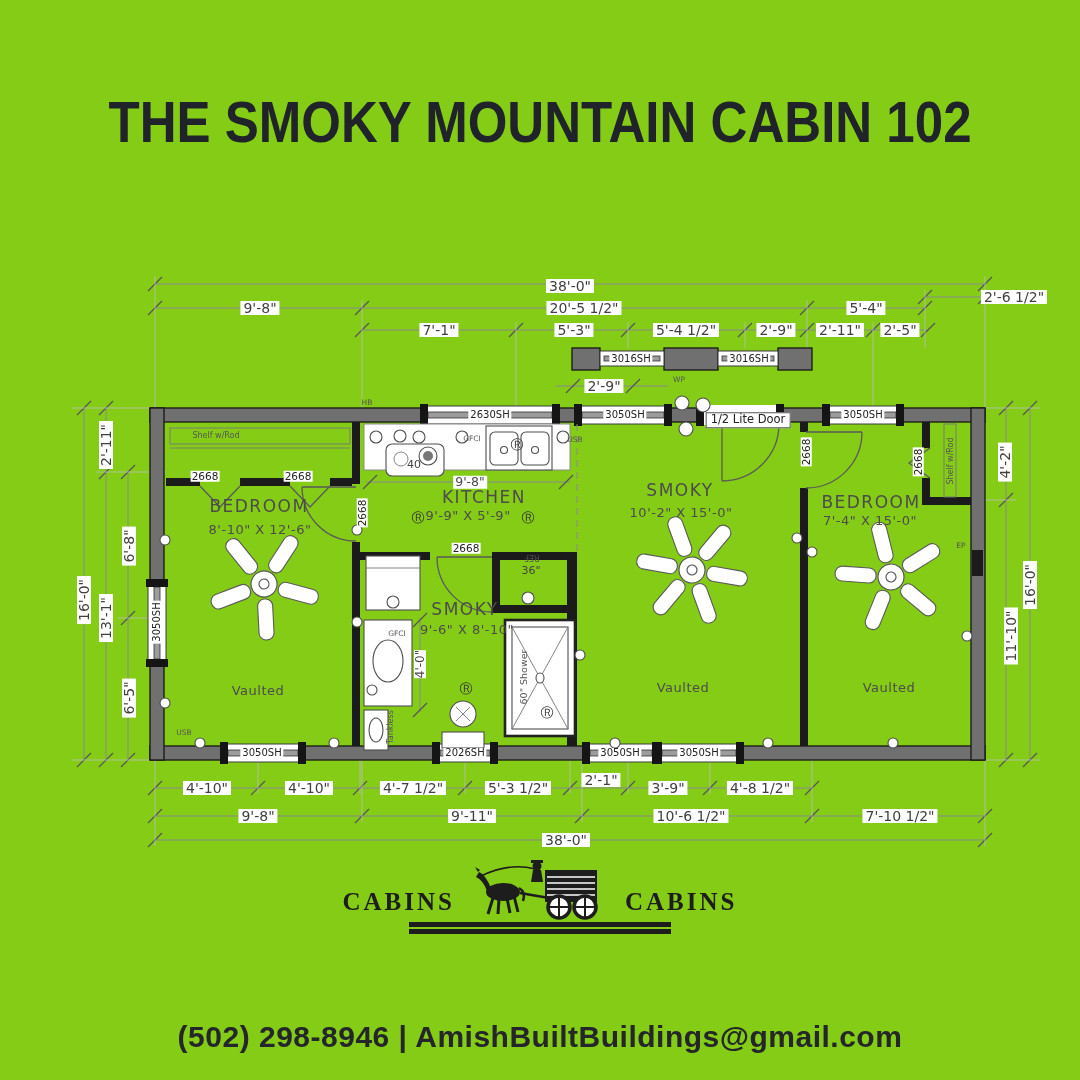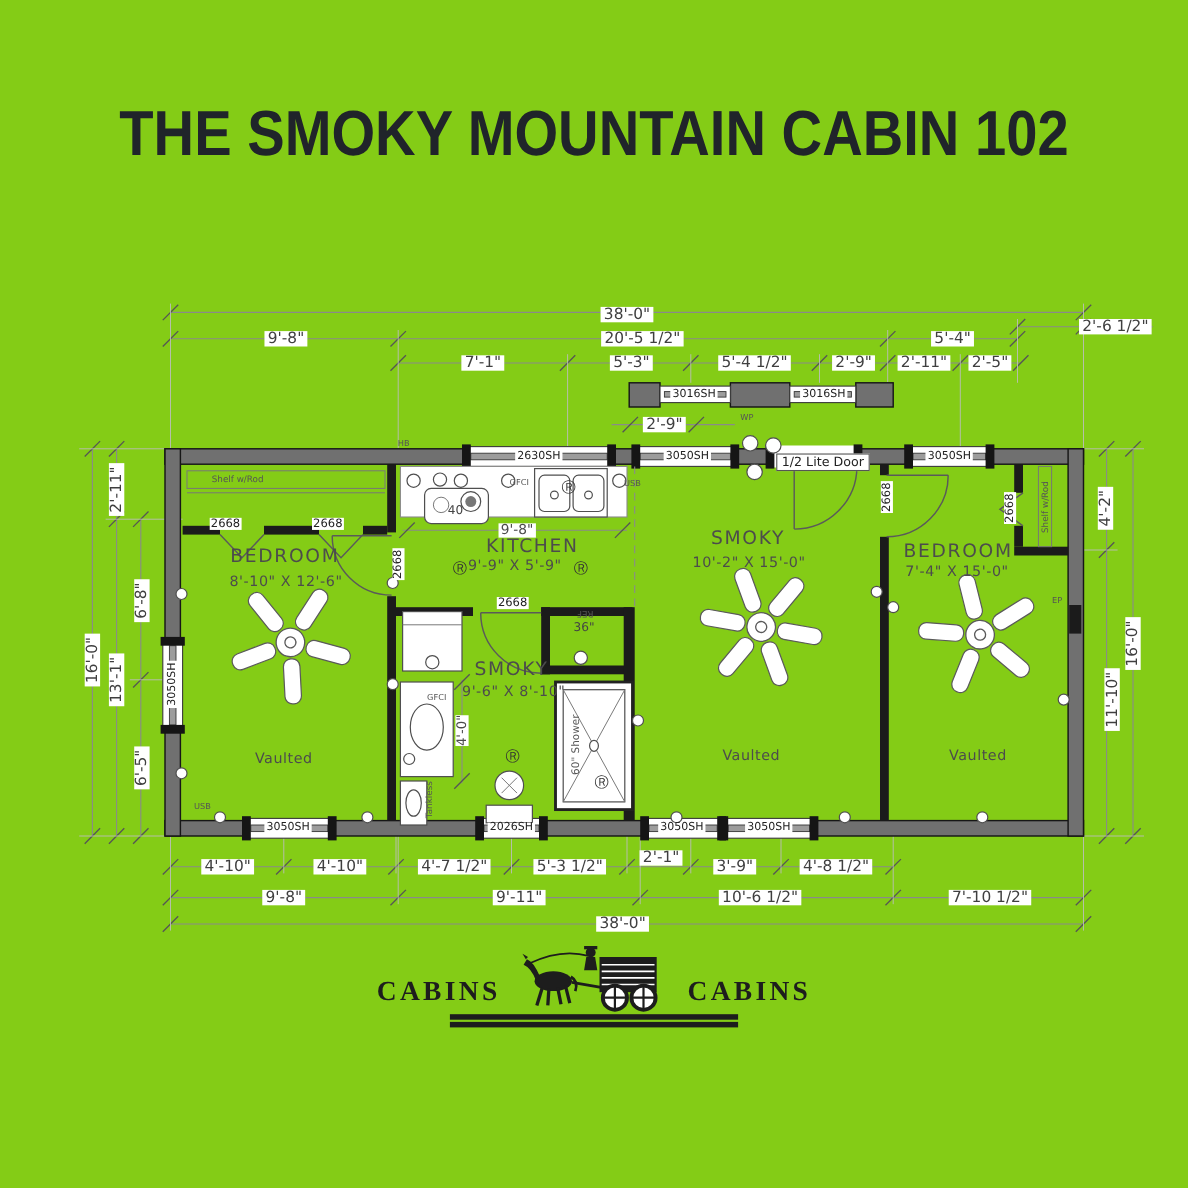--- a/index.html
+++ b/index.html
@@ -503,13 +503,18 @@
         <circle cx="120" cy="51" r="11" stroke="#1d1d1d" stroke-width="3.5" fill="#fff"></circle>
         <line x1="120" y1="41" x2="120" y2="61" stroke="#1d1d1d" stroke-width="2"></line>
         <line x1="110" y1="51" x2="130" y2="51" stroke="#1d1d1d" stroke-width="2"></line>
       </svg>
       <span class="logo-word">CABINS</span>
     </div>
     <div class="logo-line"></div>
     <div class="logo-line2"></div>
   </div>
 
+  <div class="footer">
+    <span>(502) 298-8946</span>
+    <span>|</span>
+    <span>AmishBuiltBuildings@gmail.com</span>
+  </div>
 </div>
 
 </body></html>

